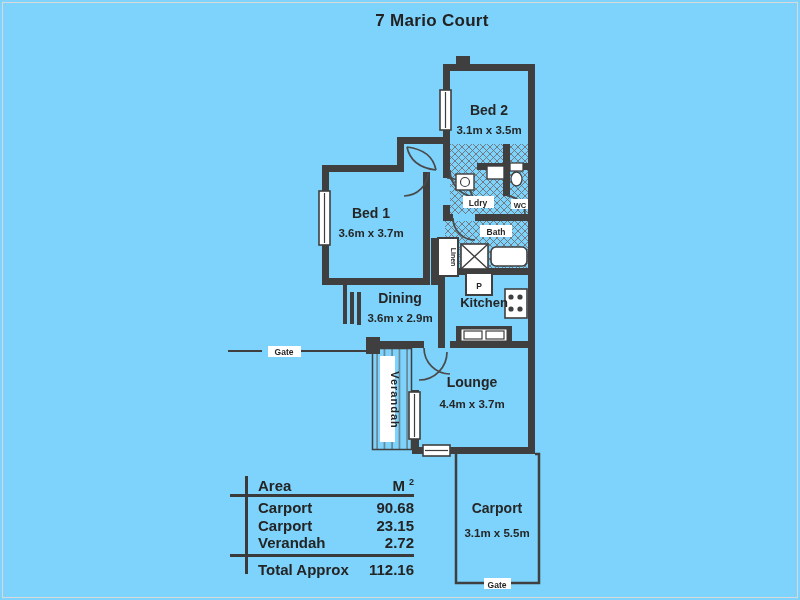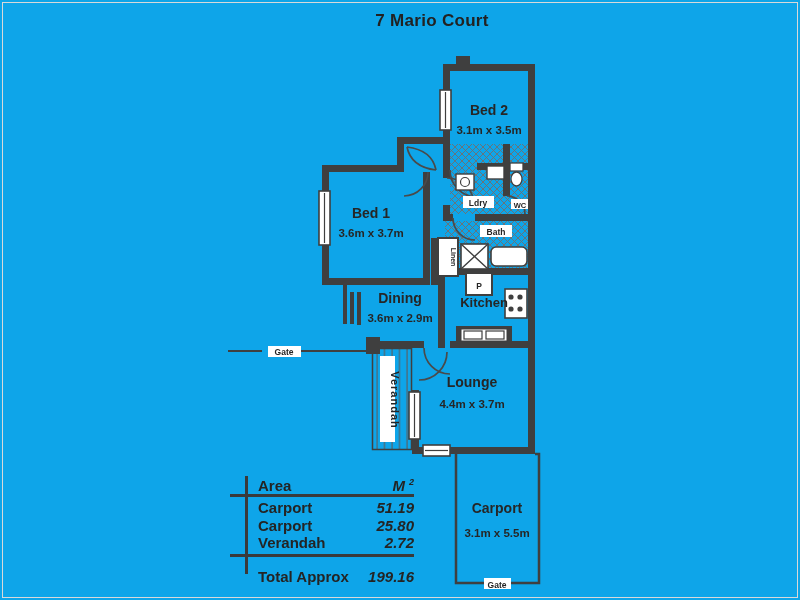--- a/index.html
+++ b/index.html
@@ -1,16 +1,16 @@
 <!DOCTYPE html>
 <html><head>
 <meta charset="utf-8">
 <style>
   html,body{margin:0;padding:0;background:#ffffff;}
-  .page{position:relative;width:800px;height:600px;background:#0ea5e9;overflow:hidden;
+  .page{position:relative;width:800px;height:600px;background:#7dd3fc;overflow:hidden;
         font-family:"Liberation Sans",sans-serif;}
   .page::after{content:"";position:absolute;inset:2px;border:1px solid #d9d9d9;pointer-events:none;}
 
   
   .title{position:absolute;left:296px;top:10px;width:272px;text-align:center;
          font-weight:bold;color:#222;font-size:17px;line-height:22px;letter-spacing:.3px;}
 
   
   svg.plan{position:absolute;left:0;top:0;}
   svg.plan text{font-family:"Liberation Sans",sans-serif;font-weight:bold;fill:#262626;}
@@ -22,22 +22,22 @@
   .vert{font-size:11px;letter-spacing:1px;}
   .vxs{font-size:7px;}
 
   
   .area-table{position:absolute;left:230px;top:472px;width:184px;color:#242424;
               font-weight:bold;font-size:15px;}
   .area-table .vrule{position:absolute;left:15px;top:4px;width:3px;height:98px;background:#3a3a3a;}
   .trow{display:flex;justify-content:space-between;align-items:baseline;
         padding-left:28px;height:17.5px;line-height:17.5px;}
   .trow.thead{height:20px;line-height:20px;}
-  .trow.total{height:20px;line-height:20px;margin-top:10px;}
-  .trow .val{text-align:right;font-style:italic;}
+  .trow.total{height:20px;line-height:20px;margin-top:3px;}
+  .trow .val{text-align:right;}
   .trow sup{font-size:9px;margin-left:4px;}
   .hline{height:3px;background:#3a3a3a;margin:2px 0;}
 </style>
 </head>
 <body>
 
 <div class="page">
 
   <div class="title">
     <div>7 Mario Court</div>
@@ -210,30 +210,30 @@
 
   <div class="area-table">
     <div class="vrule"></div>
     <div class="trow thead">
       <span>Area</span>
       <span class="val"><span>M</span><sup>2</sup></span>
     </div>
     <div class="hline"></div>
     <div class="trow">
       <span>Carport</span>
-      <span class="val">51.19</span>
+      <span class="val">90.68</span>
     </div>
     <div class="trow">
       <span>Carport</span>
-      <span class="val">25.80</span>
+      <span class="val">23.15</span>
     </div>
     <div class="trow">
       <span>Verandah</span>
       <span class="val">2.72</span>
     </div>
     <div class="hline"></div>
     <div class="trow total">
       <span>Total Approx</span>
-      <span class="val">199.16</span>
+      <span class="val">112.16</span>
     </div>
   </div>
 
 </div>
 
 </body></html>

